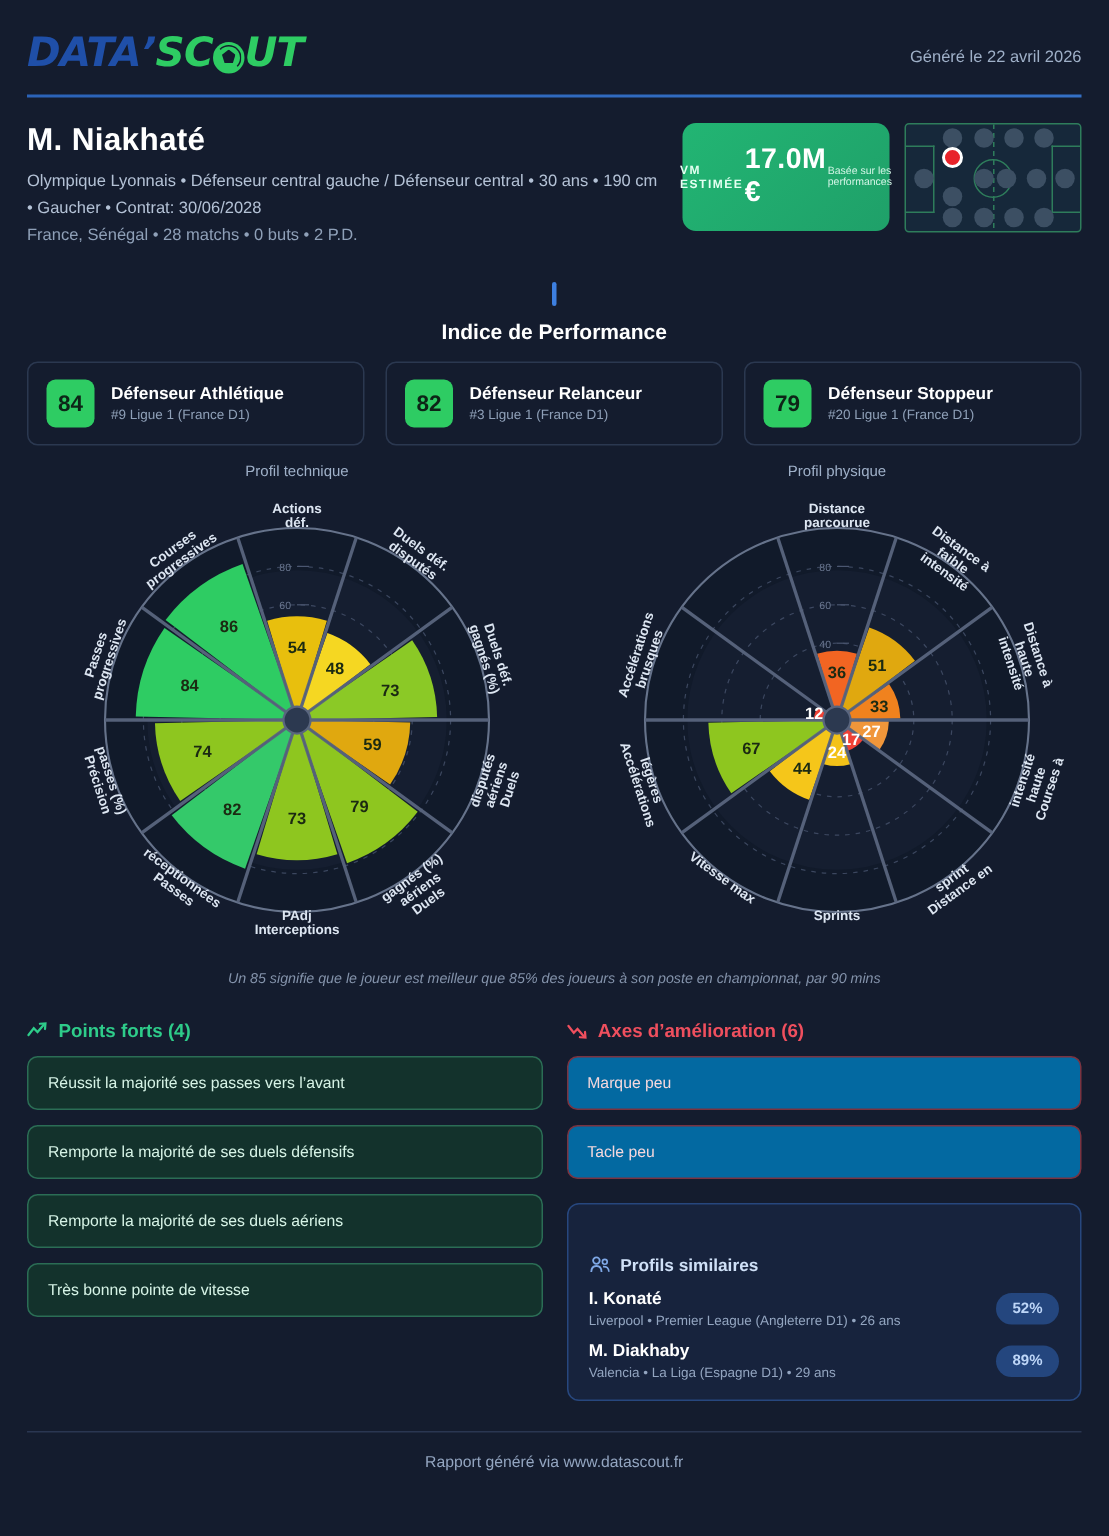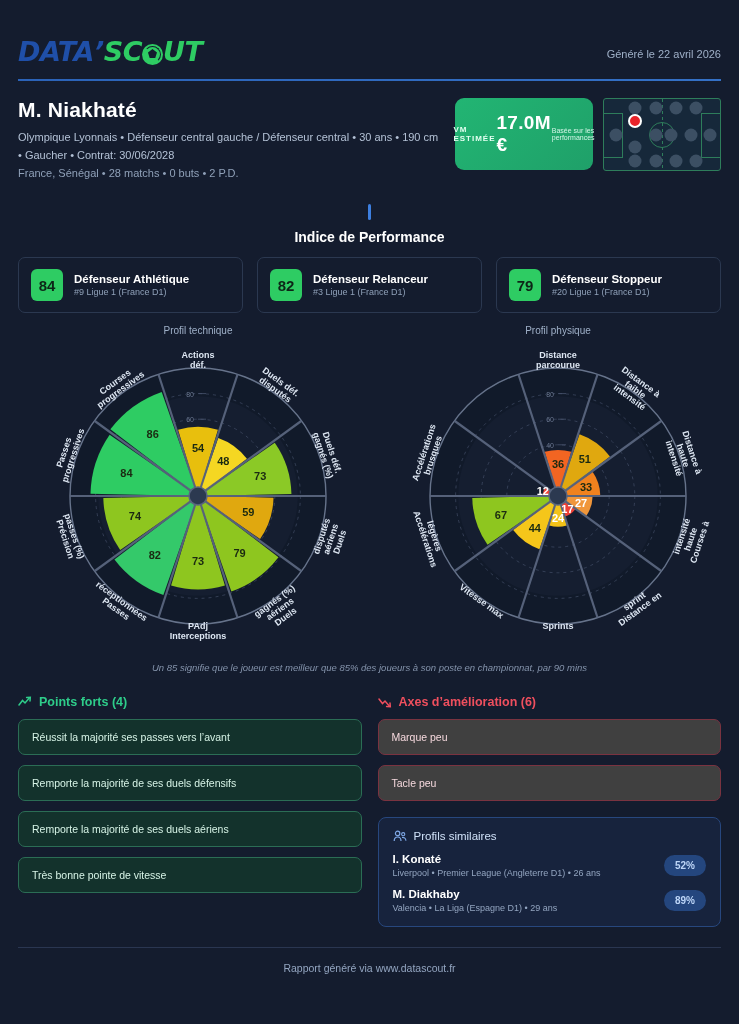--- a/index.html
+++ b/index.html
@@ -3,21 +3,21 @@
 <meta charset="utf-8">
 <style>
   * { box-sizing: border-box; margin: 0; padding: 0; }
   html, body {
     width: 739px; height: 1024px;
     background: #141c2e;
     font-family: "Liberation Sans", sans-serif;
     color: #e8edf5;
     overflow: hidden;
   }
-  .page { position: relative; width: 739px; height: 968px; padding: 16px 18px; }
+  .page { position: relative; width: 739px; height: 968px; padding: 0 18px; }
 
   
   .header { display: flex; align-items: flex-start; justify-content: space-between; padding-top: 20px; }
   .logo { font-family: "DejaVu Sans", sans-serif; font-size: 27px; font-weight: bold; font-style: italic; letter-spacing: -0.5px; display: flex; align-items: center; }
   .logo .data { color: #1f4fa8; }
   .logo .apos { color: #1f4fa8; }
   .logo .scout-a { color: #2ecc63; }
   .logo .scout-b { color: #2ecc63; }
   .ball { display: inline-block; width: 21px; height: 21px; border-radius: 50%;
           background: #2ecc63; position: relative; margin: 0 0px -2px 0px; transform: translateY(2px); }
@@ -73,24 +73,24 @@
   .radar-note { text-align: center; font-size: 9.5px; font-style: italic; color: #8493ab; margin-top: 2px; }
 
   
   .sw { display: flex; gap: 16px; margin-top: 22px; }
   .col { flex: 1; }
   .col-head { display: flex; align-items: center; gap: 7px; font-size: 12.5px; font-weight: bold; }
   .col-head.good { color: #2ecc8a; }
   .col-head.bad { color: #ef4f5e; }
   .pill { margin-top: 10px; border-radius: 7px; padding: 11px 13px; font-size: 10.5px; }
   .pill.good { background: #13322c; border: 1px solid #2b6d55; color: #d6f3e6; }
-  .pill.bad { background: #404040; border: 1px solid #7a3340; color: #f5d8dd; }
+  .pill.bad { background: #0369a1; border: 1px solid #7a3340; color: #f5d8dd; }
 
   .sim-card { margin-top: 16px; border: 1px solid #27477e; border-radius: 8px; background: #17233d; padding: 12px 14px 13px; }
-  .sim-head { display: flex; align-items: flex-start; gap: 7px; font-size: 11.5px; font-weight: normal; color: #cfe0f7; }
+  .sim-head { display: flex; align-items: flex-end; gap: 7px; font-size: 11.5px; font-weight: bold; color: #cfe0f7; margin-top: 22px; }
   .sim-row { display: flex; align-items: center; justify-content: space-between; margin-top: 10px; }
   .sim-name { font-size: 11.5px; font-weight: bold; color: #ffffff; }
   .sim-sub { font-size: 9px; color: #93a5c0; margin-top: 3px; }
   .sim-pct { background: #24467e; color: #bdd6f8; font-size: 10px; font-weight: bold;
              border-radius: 12px; padding: 5px 11px; }
 
   .foot-hr { height: 1px; background: #2a3651; margin-top: 20px; }
   .foot { text-align: center; font-size: 10.5px; color: #93a5c0; margin-top: 14px; }
 
   svg text { font-family: "Liberation Sans", sans-serif; }

